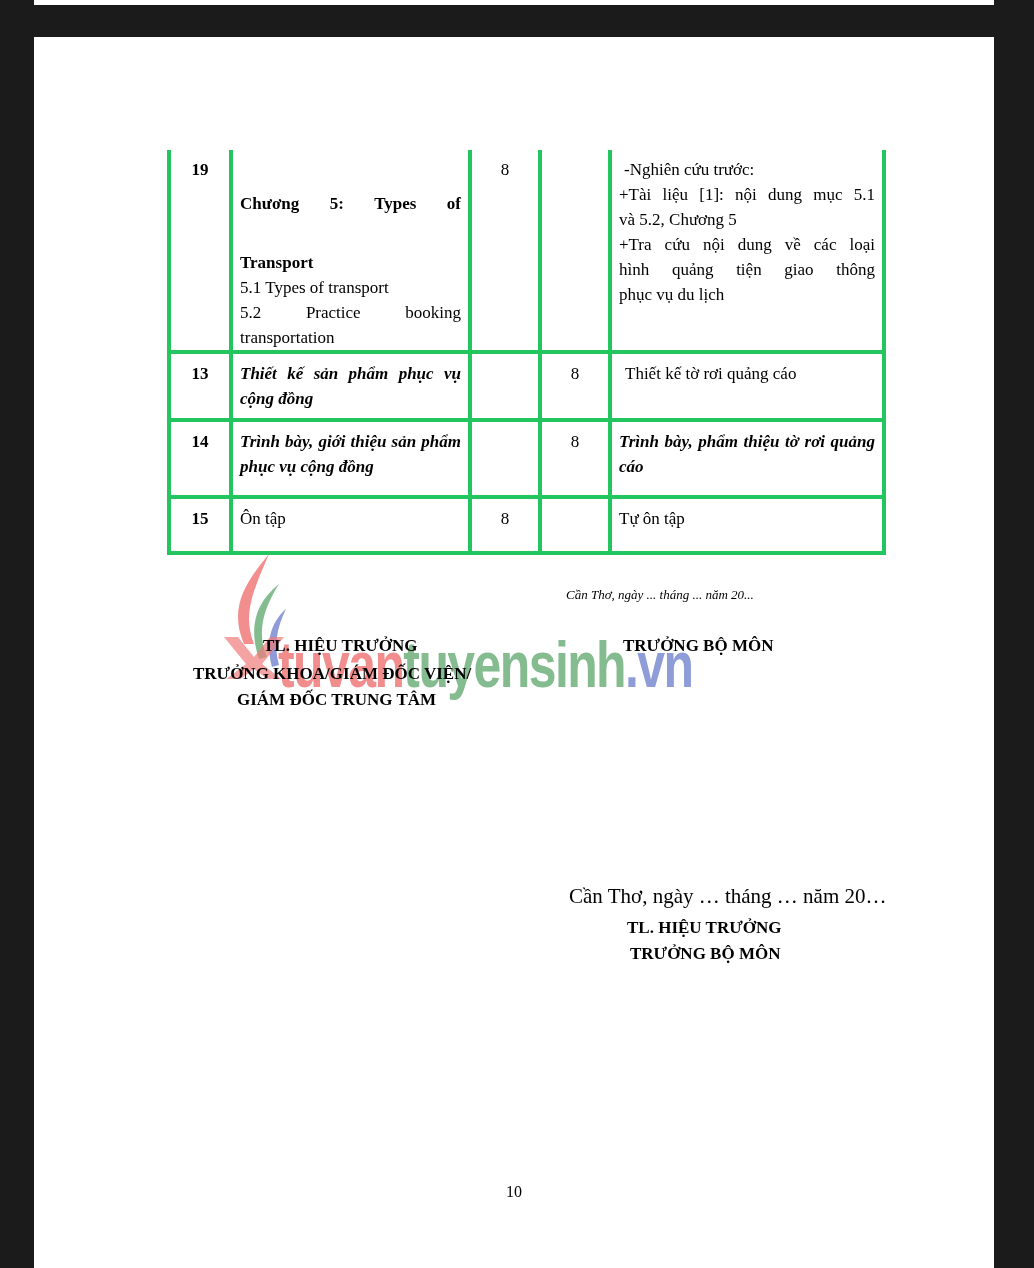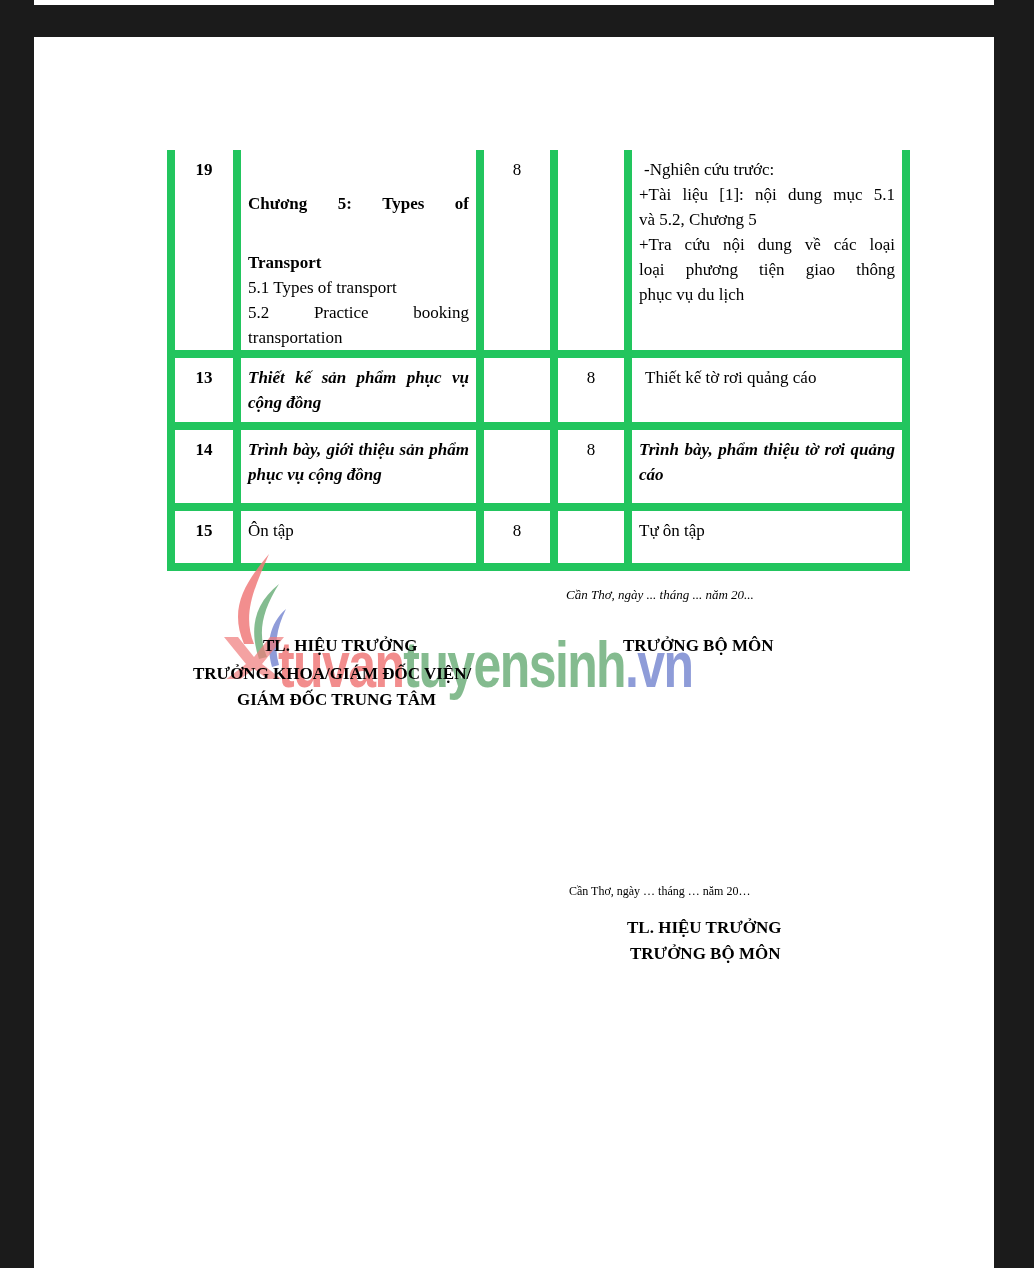--- a/index.html
+++ b/index.html
@@ -16,21 +16,21 @@
   .page {
     position:absolute; left:34px; top:37px; width:960px; height:1240px; background:#fff;
   }
   
   .tbl {
     position:absolute; left:133px; top:113px;
     border-collapse:collapse;
     font-size:17px; line-height:25px;
   }
   .tbl td {
-    border:8px solid #22c55e;
+    border:4px solid #22c55e;
     vertical-align:top;
     padding:7px 7px 0 7px;
   }
   .tbl tr:first-child td { border-top:none; }
   .c1 { width:44px; text-align:center; font-weight:bold; }
   .c2 { width:221px; text-align:justify; }
   .c3 { width:52px; text-align:center; }
   .c4 { width:52px; text-align:center; }
   .c5 { width:250px; text-align:justify; }
   .r12 td { height:183px; }
@@ -74,21 +74,21 @@
         <span class="jl">5.2 Practice booking</span>
         <span class="line">transportation</span>
       </td>
       <td class="c3">8</td>
       <td class="c4"></td>
       <td class="c5">
         <span class="line" style="padding-left:5px">-Nghiên cứu trước:</span>
         <span class="jl">+Tài liệu [1]: nội dung mục 5.1</span>
         <span class="line">và 5.2, Chương 5</span>
         <span class="jl">+Tra cứu nội dung về các loại</span>
-        <span class="jl">loại phương tiện giao thông</span>
+        <span class="jl">hình quảng tiện giao thông</span>
         <span class="line">phục vụ du lịch</span>
       </td>
     </tr>
     <tr class="r13">
       <td class="c1">13</td>
       <td class="c2 bi">Thiết kế sản phẩm phục vụ cộng đồng</td>
       <td class="c3"></td>
       <td class="c4">8</td>
       <td class="c5" style="padding-left:13px">Thiết kế tờ rơi quảng cáo</td>
     </tr>
@@ -118,17 +118,18 @@
   <div class="wm-text">
     <span style="color:#f07a7a">tuvan</span><span style="color:#6fb07c">tuyensinh</span><span style="color:#7b8bd2">.vn</span>
   </div>
 
   <div class="abs it" style="left:532px; top:550px;">Cần Thơ, ngày ... tháng ... năm 20...</div>
   <div class="abs hd" style="left:229px; top:599px;">TL. HIỆU TRƯỞNG</div>
   <div class="abs hd" style="left:159px; top:627px;">TRƯỞNG KHOA/GIÁM ĐỐC VIỆN/</div>
   <div class="abs hd" style="left:203px; top:653px;">GIÁM ĐỐC TRUNG TÂM</div>
   <div class="abs hd" style="left:589px; top:599px;">TRƯỞNG BỘ MÔN</div>
 
-  <div class="abs" style="left:535px; top:847px; font-size:12px;">Cần Thơ, ngày … tháng … năm 20…</div>
+  <div class="abs" style="left:535px; top:847px; font-size:21px;">Cần Thơ, ngày … tháng … năm 20…</div>
   <div class="abs hd" style="left:593px; top:881px;">TL. HIỆU TRƯỞNG</div>
   <div class="abs hd" style="left:596px; top:907px;">TRƯỞNG BỘ MÔN</div>
 
+  <div class="pagenum">10</div>
 </div>
 
 </body></html>

